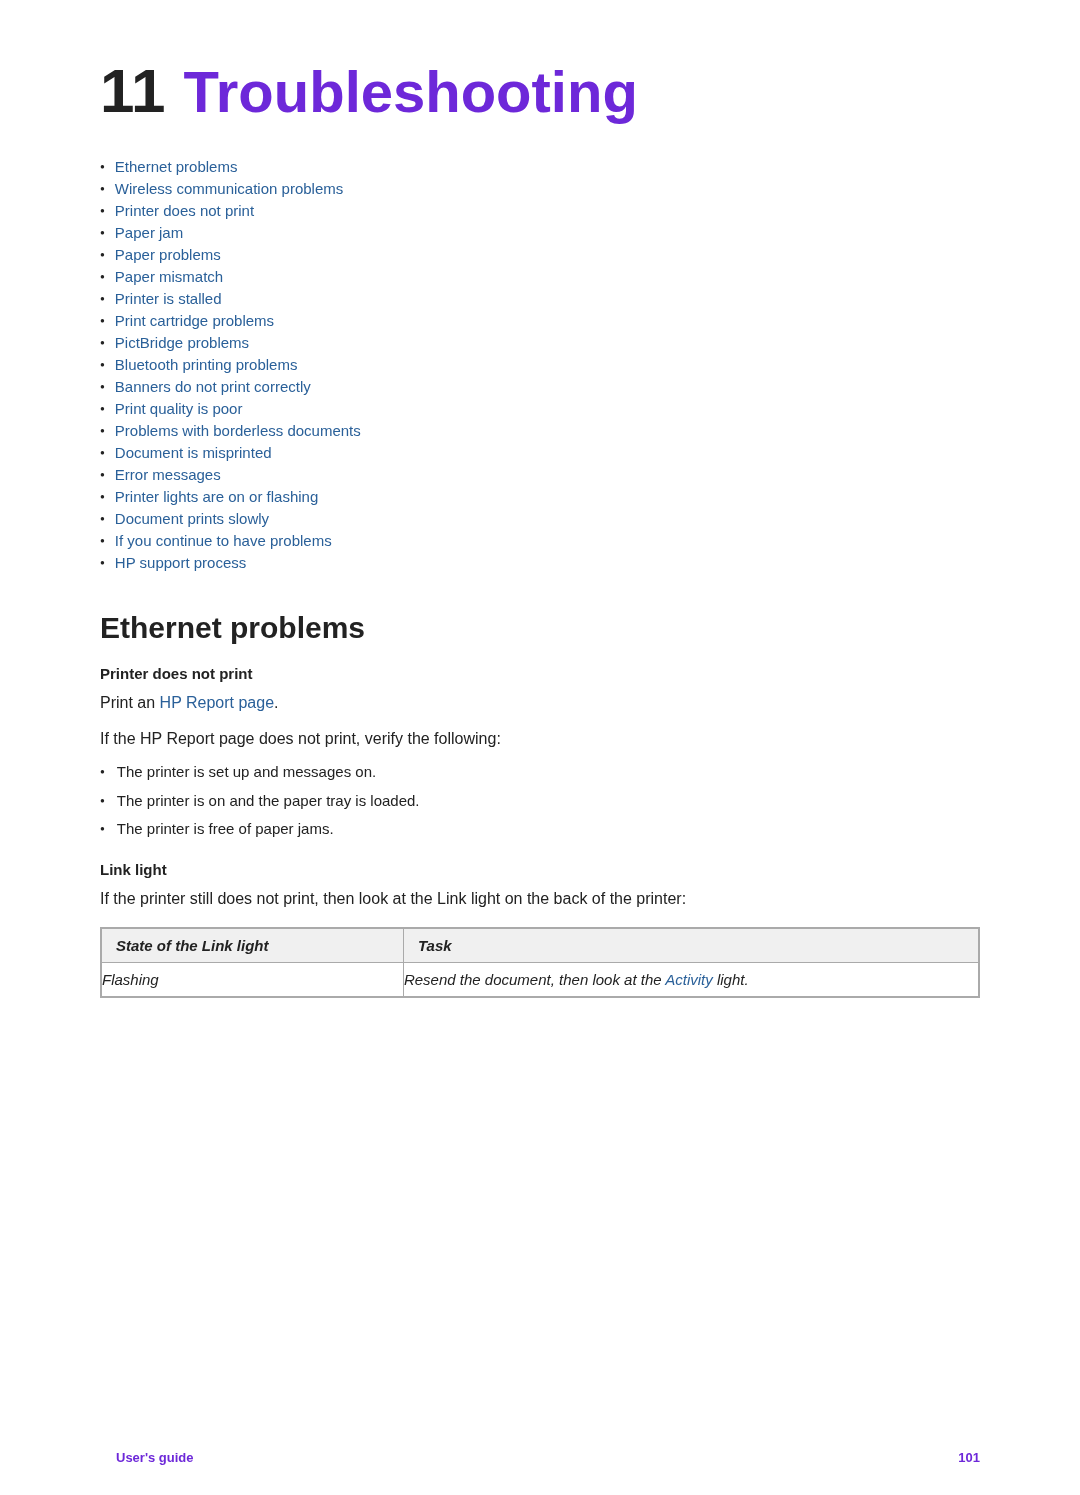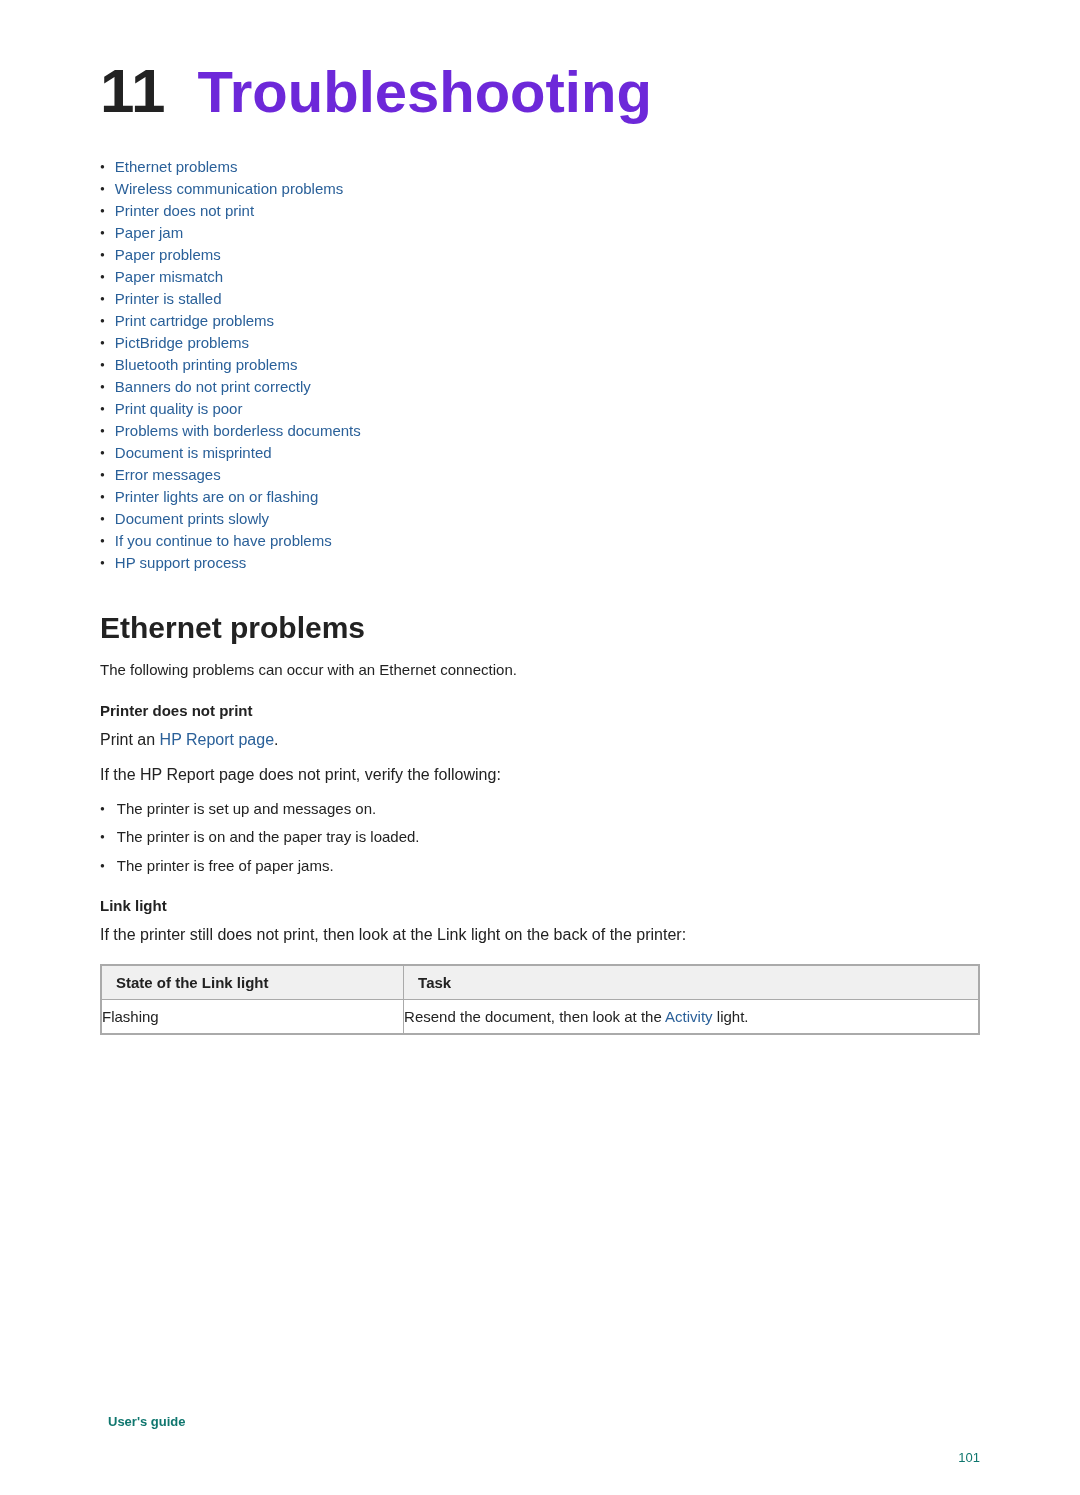--- a/index.html
+++ b/index.html
@@ -19,21 +19,21 @@
     }
 
     .page-container {
       padding: 60px 100px 80px 100px;
       max-width: 1080px;
     }
 
     .chapter-header {
       display: flex;
       align-items: baseline;
-      gap: 32px;
+      gap: 18px;
       margin-bottom: 36px;
     }
 
     .chapter-number {
       font-size: 62px;
       font-weight: bold;
       color: #222;
       line-height: 1;
     }
 
@@ -132,20 +132,21 @@
     .table-container {
       border: 1px solid #aaa;
       border-collapse: collapse;
       width: 100%;
       margin-top: 16px;
     }
 
     .table-container table {
       width: 100%;
       border-collapse: collapse;
+      font-style: italic;
     }
 
     .table-container th {
       background: #f0f0f0;
       border: 1px solid #aaa;
       padding: 8px 14px;
       text-align: left;
       font-size: 15px;
       font-weight: bold;
     }
@@ -153,36 +154,35 @@
     .table-container td {
       border: 1px solid #aaa;
       padding: 8px 0;
       font-size: 15px;
       vertical-align: top;
     }
 
     .page-footer {
       position: absolute;
       bottom: 30px;
-      left: 8px;
+      left: 16px;
       right: 0;
       display: flex;
       justify-content: space-between;
       padding: 0 100px;
       font-size: 13px;
-      color: #0f766e;
+      color: #6d28d9;
     }
 
     .footer-left {
       font-weight: bold;
     }
 
     .footer-right {
-      font-weight: normal;
-      margin-top: 36px;
+      font-weight: bold;
     }
   </style>
 </head>
 <body>
 
 <div class="page-container">
 
   <div class="chapter-header">
     <span class="chapter-number">11</span>
     <span class="chapter-title">Troubleshooting</span>
@@ -243,21 +243,20 @@
     <li>
         <a class="link-text" href="#continue">If you continue to have problems</a>
       </li>
     <li>
         <a class="link-text" href="#support">HP support process</a>
       </li>
   </ul>
 
   <div id="ethernet">
     <h2 class="section-heading">Ethernet problems</h2>
-    <p class="section-intro">The following problems can occur with an Ethernet connection.</p>
 
     <div>
       <p class="subsection-heading">Printer does not print</p>
       <p class="body-text">
         <span>Print an </span><a class="link-text" href="#">HP Report page</a><span>.</span>
       </p>
       <p class="body-text">If the HP Report page does not print, verify the following:</p>
       <ul class="body-list">
         <li>
           <span>The printer is set up and messages on.</span>

